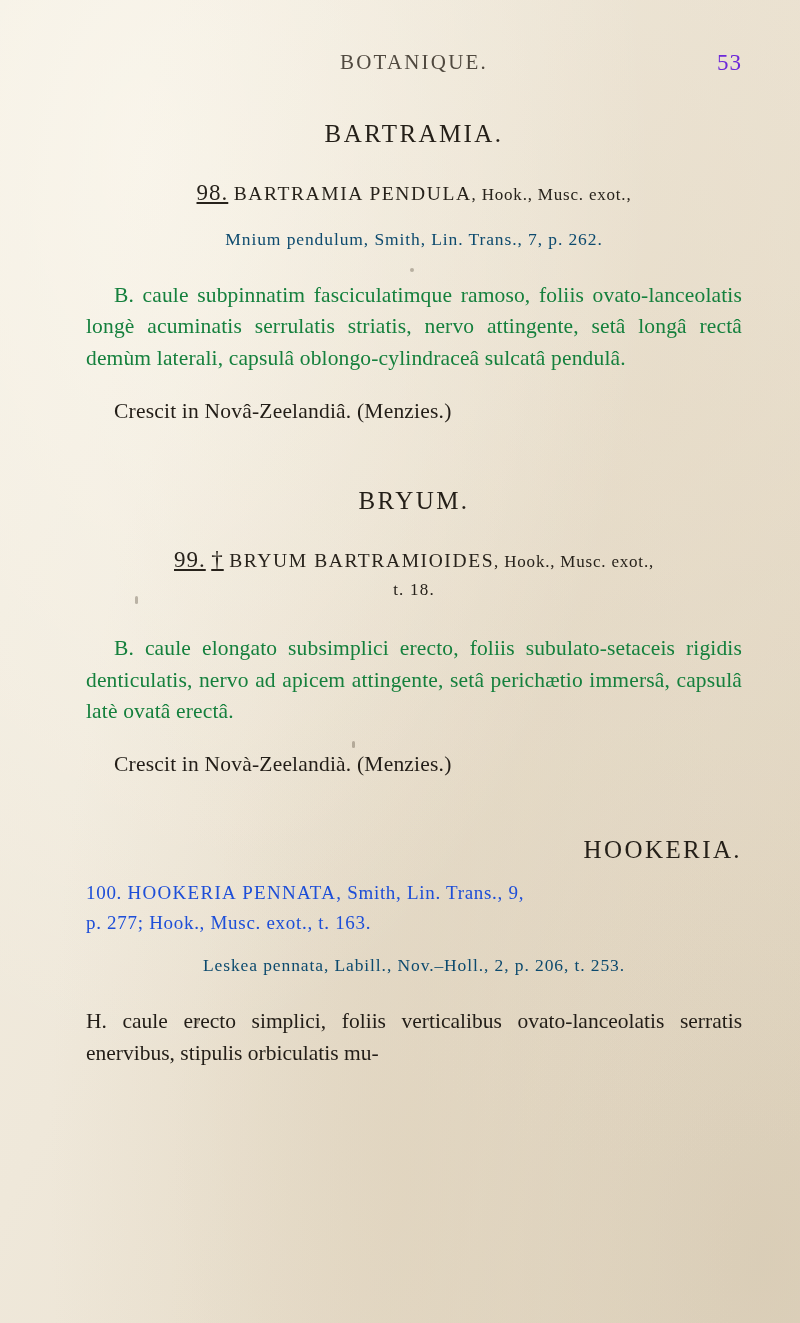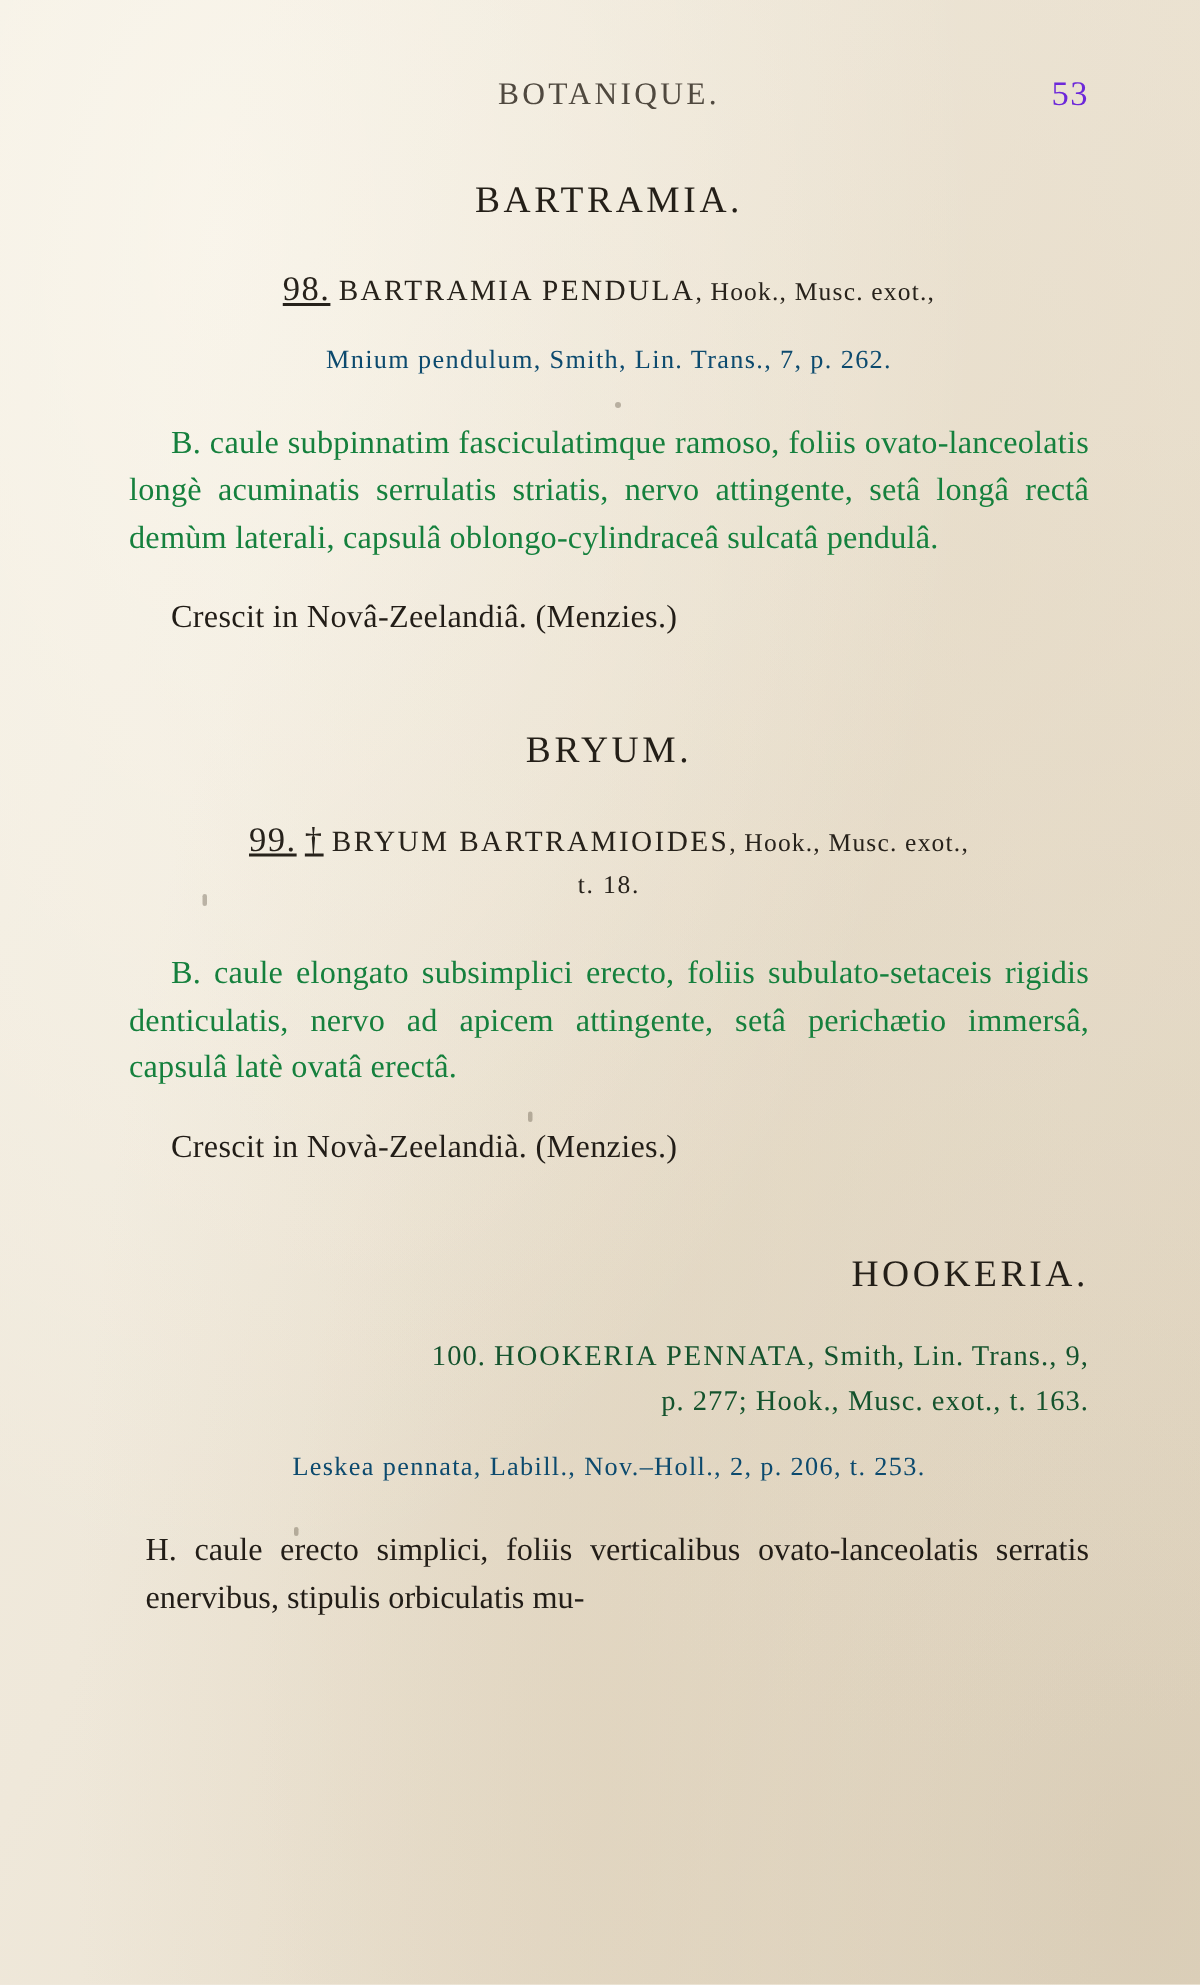--- a/index.html
+++ b/index.html
@@ -28,21 +28,21 @@
     pointer-events: none;
   }
   .page {
     position: relative;
     padding: 0;
     height: 100%;
   }
   .content {
     position: absolute;
     left: 86px;
-    right: 74px;
+    right: 58px;
     top: 50px;
   }
 
   
   .runhead {
     display: flex;
     align-items: baseline;
     justify-content: center;
     position: relative;
     height: 34px;
@@ -109,37 +109,36 @@
   .habitat {
     font-size: 21.5px;
     line-height: 1.45;
     margin-top: 8px;
     color: #221d17;
     padding-left: 28px;
     letter-spacing: 0.2px;
   }
 
   .hk-head {
-    text-align: right;
+    text-align: left;
     font-size: 19px;
     letter-spacing: 0.7px;
     line-height: 1.55;
-    margin-top: 26px;
-    color: #14532d;
+    margin-top: 14px;
+    color: #1d4ed8;
   }
   .hk-head .name { letter-spacing: 1.3px; }
   .hk-head .line2 { display: block; }
 
   .tail {
     font-size: 21.5px;
     line-height: 1.47;
     margin-top: 30px;
     text-align: justify;
     color: #221d17;
-    margin-left: 11px;
   }
 
   
   .speck {
     position: absolute;
     background: rgba(80,68,52,0.35);
     border-radius: 50%;
     pointer-events: none;
   }
 </style>

